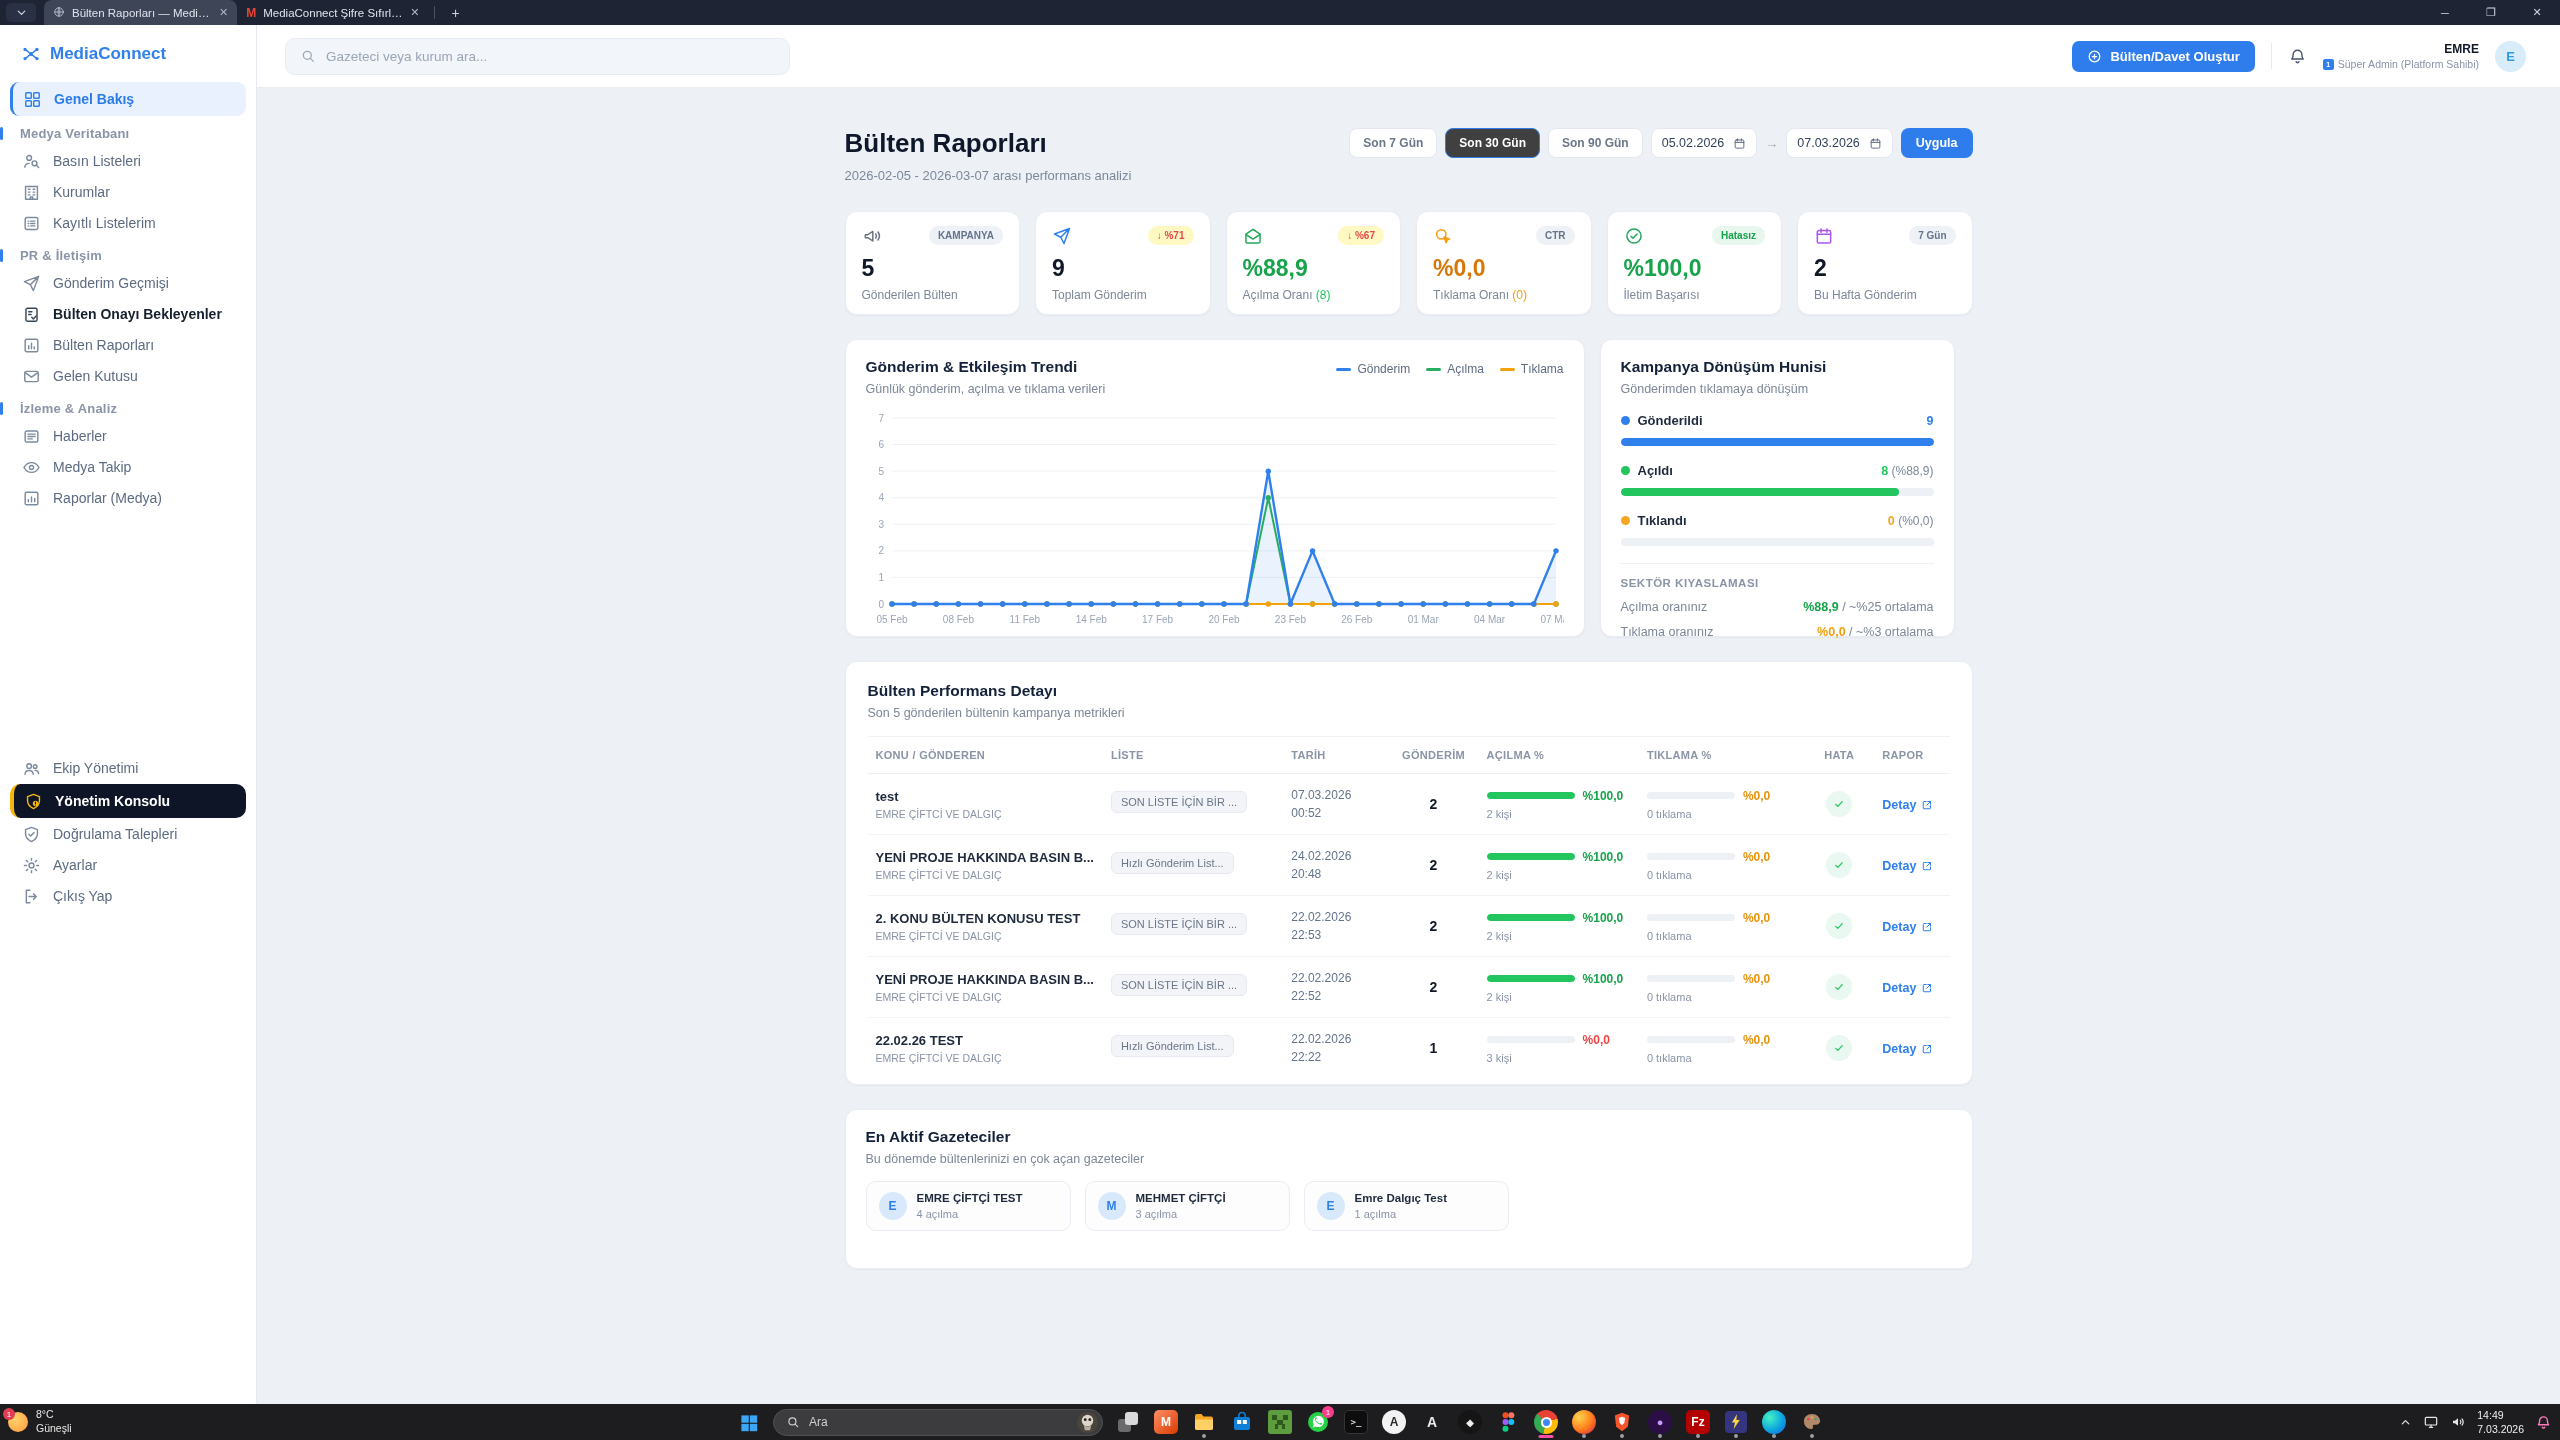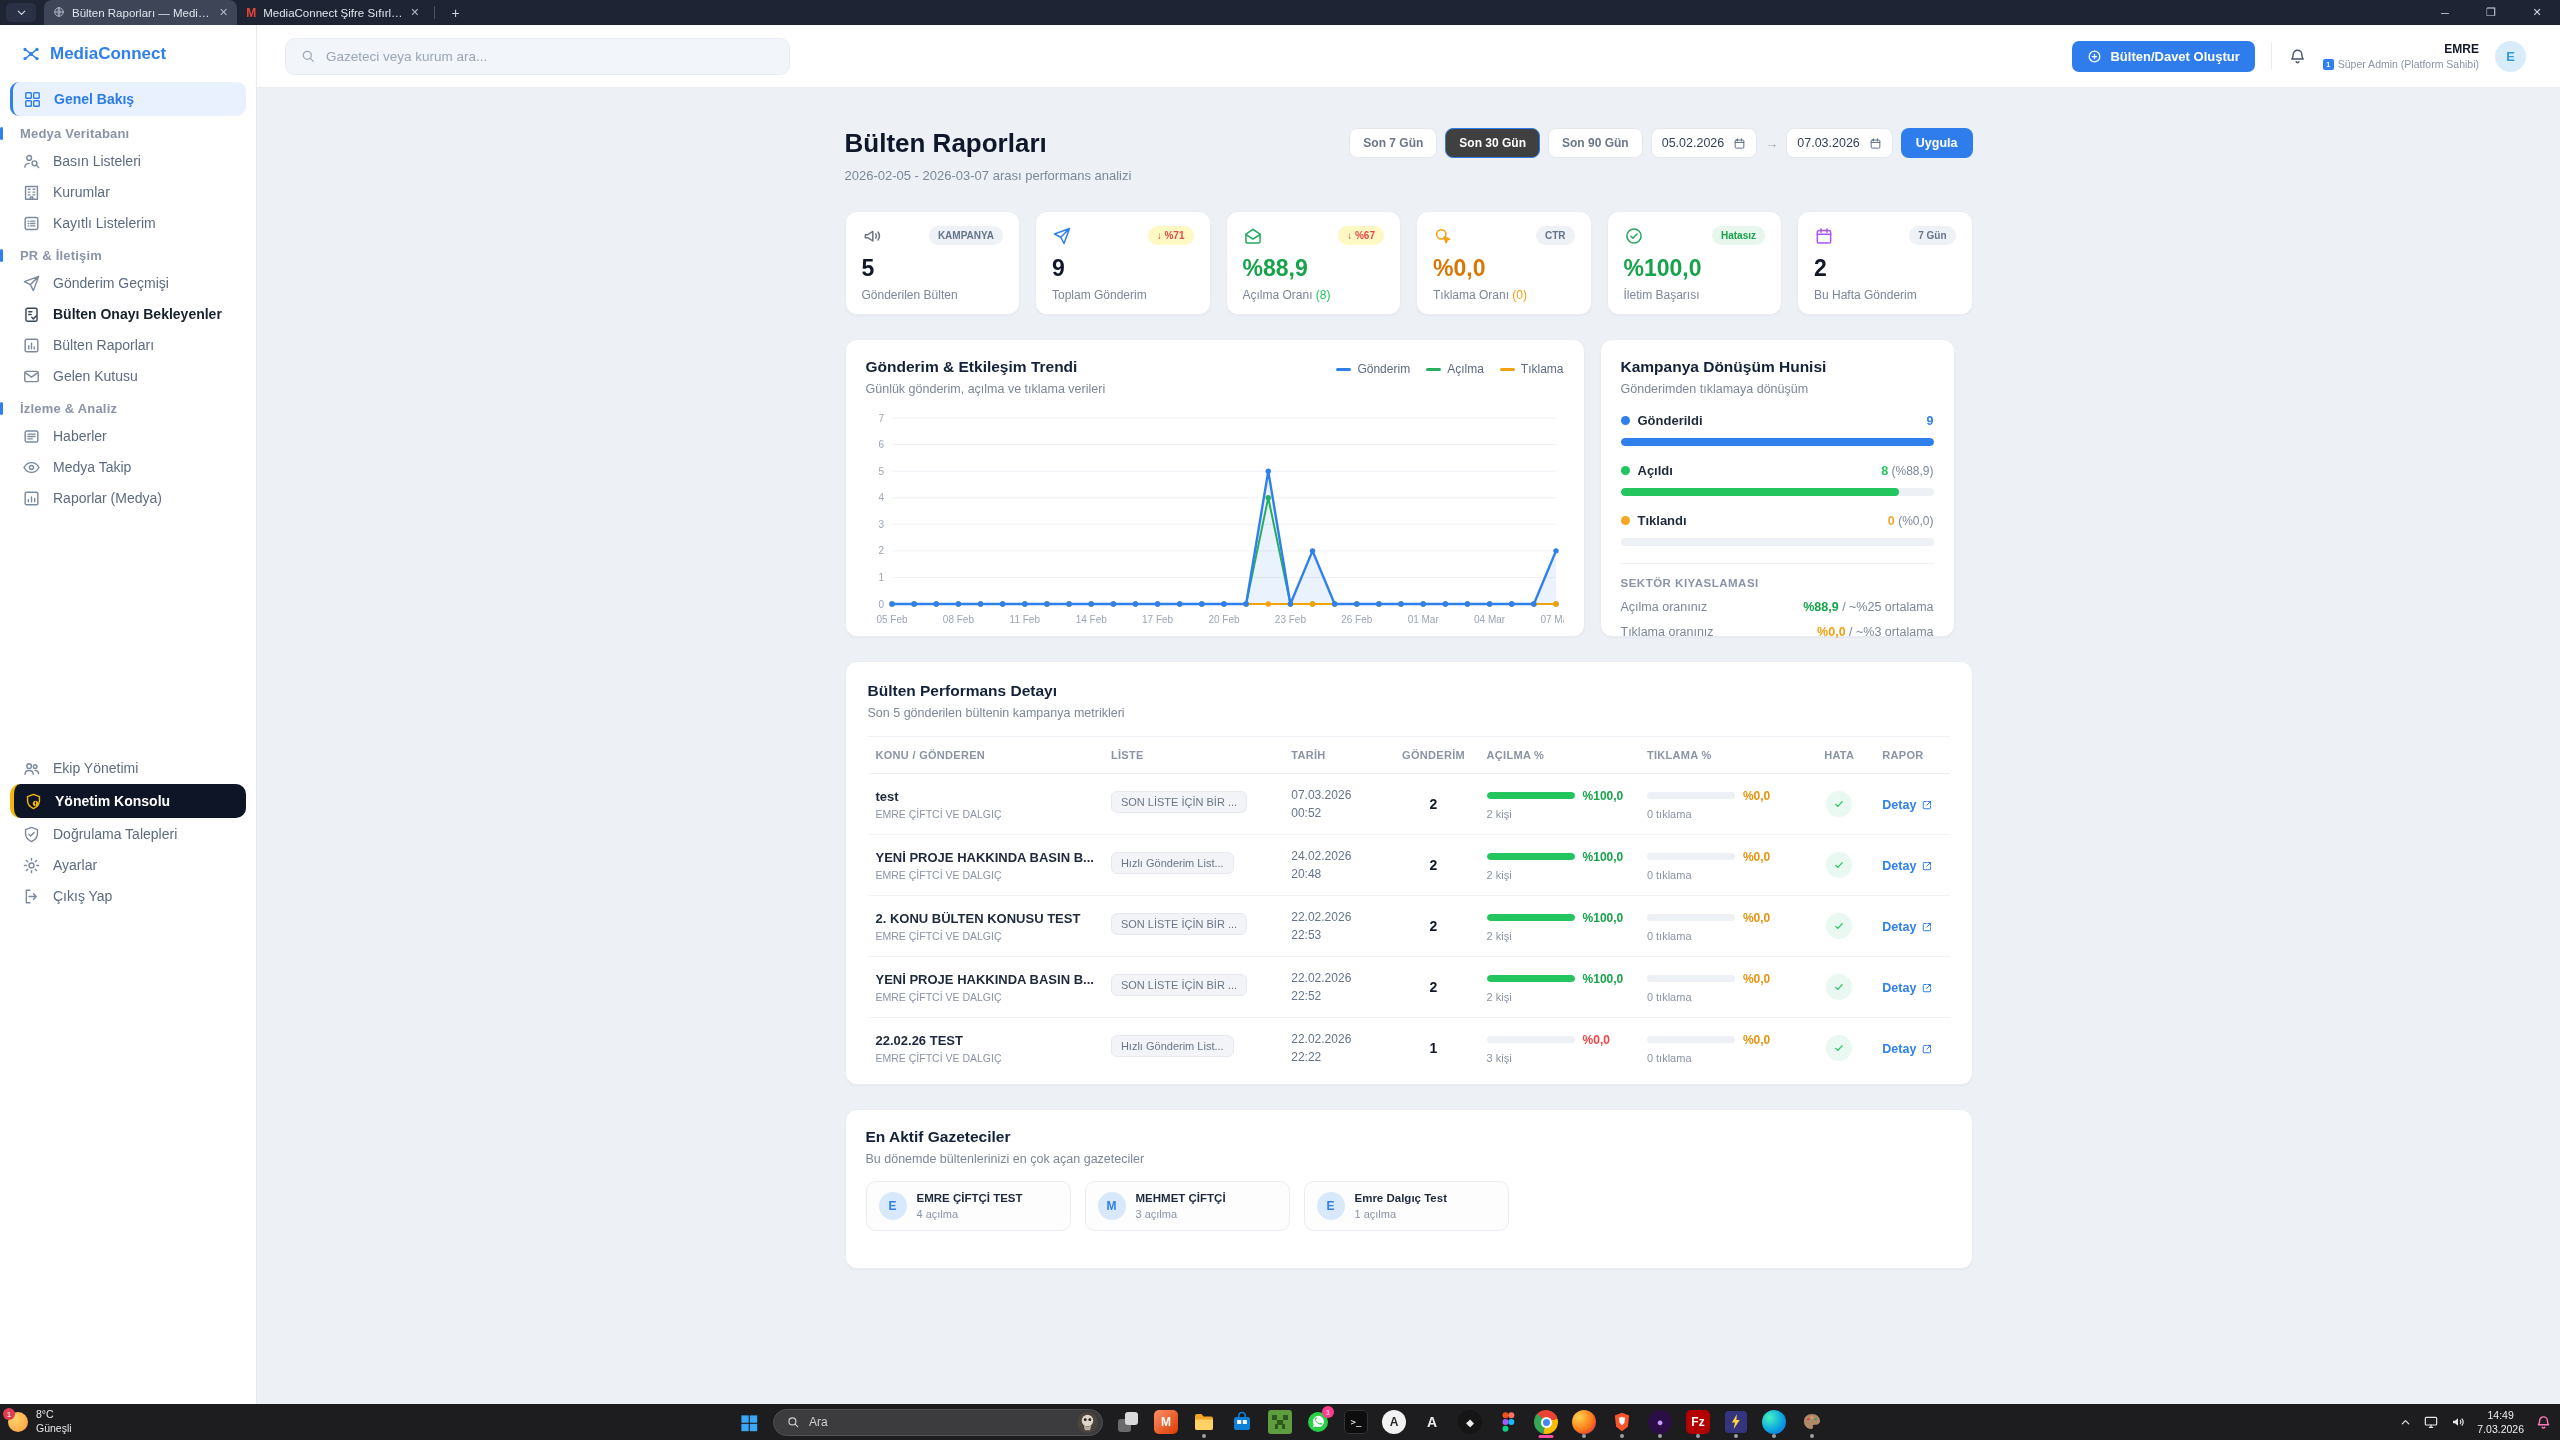--- a/index.html
+++ b/index.html
@@ -144,21 +144,21 @@
   .tb-search .slabel{font-size:12px;color:#cfcfcf;flex:1}
   .tv{position:relative;width:20px;height:20px}
   .tv span{position:absolute;width:13px;height:13px;border-radius:3px}
   .tv span:first-child{left:0;bottom:0;background:#6a6a6d}
   .tv span:last-child{right:0;top:0;background:#d9d9dc}
   .chrome{width:24px;height:24px;border-radius:50%;background:conic-gradient(from -45deg,#ea4335 0 33%,#fbbc05 0 66%,#34a853 0 100%);display:flex;align-items:center;justify-content:center}
   .chrome-c{width:11px;height:11px;border-radius:50%;background:#4285f4;border:2px solid #fff}
   .ffx{width:24px;height:24px;border-radius:50%;background:radial-gradient(circle at 30% 30%,#ffd54f,#ff7a1a 55%,#c2185b 100%)}
   .edge{width:24px;height:24px;border-radius:50%;background:radial-gradient(circle at 32% 32%,#45f3c2,#0ba5e0 55%,#1f5de0 100%)}
   .tb-tray{position:absolute;right:8px;display:flex;align-items:center;gap:11px;height:100%;color:#e6e6e6}
-  .tray-clock{text-align:center;font-size:10.5px;line-height:1.35;color:#eee}
+  .tray-clock{text-align:left;font-size:10.5px;line-height:1.35;color:#eee}
   .tray-bell{color:#ff7ab8;display:flex;position:relative}
 </style>
 </head>
 <body>
 
 <div class="titlebar">
   <span class="tb-chevron">
       <svg width="13" height="13" viewBox="0 0 24 24" fill="none" stroke="currentColor" stroke-width="2.2" stroke-linecap="round" stroke-linejoin="round">
         <path d="M6 9.5l6 6 6-6"></path>
       </svg>

